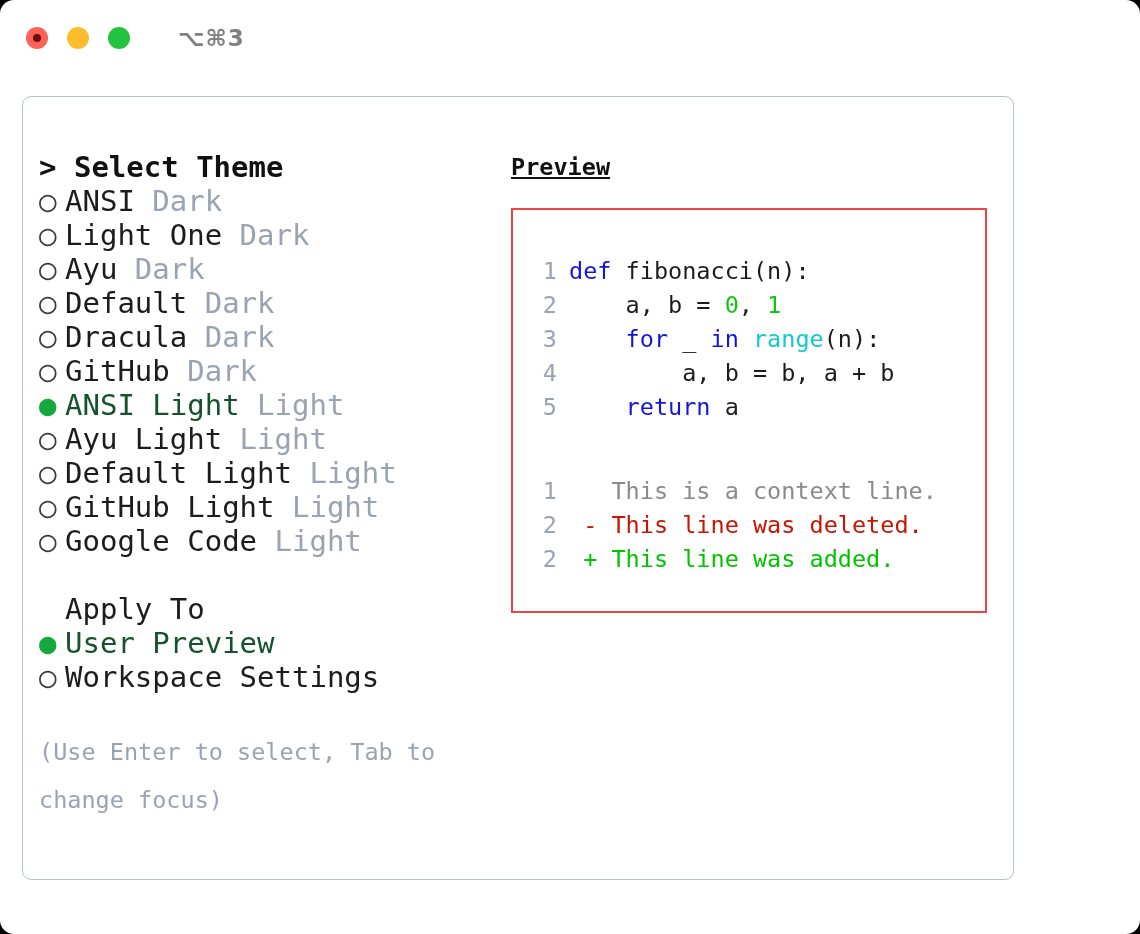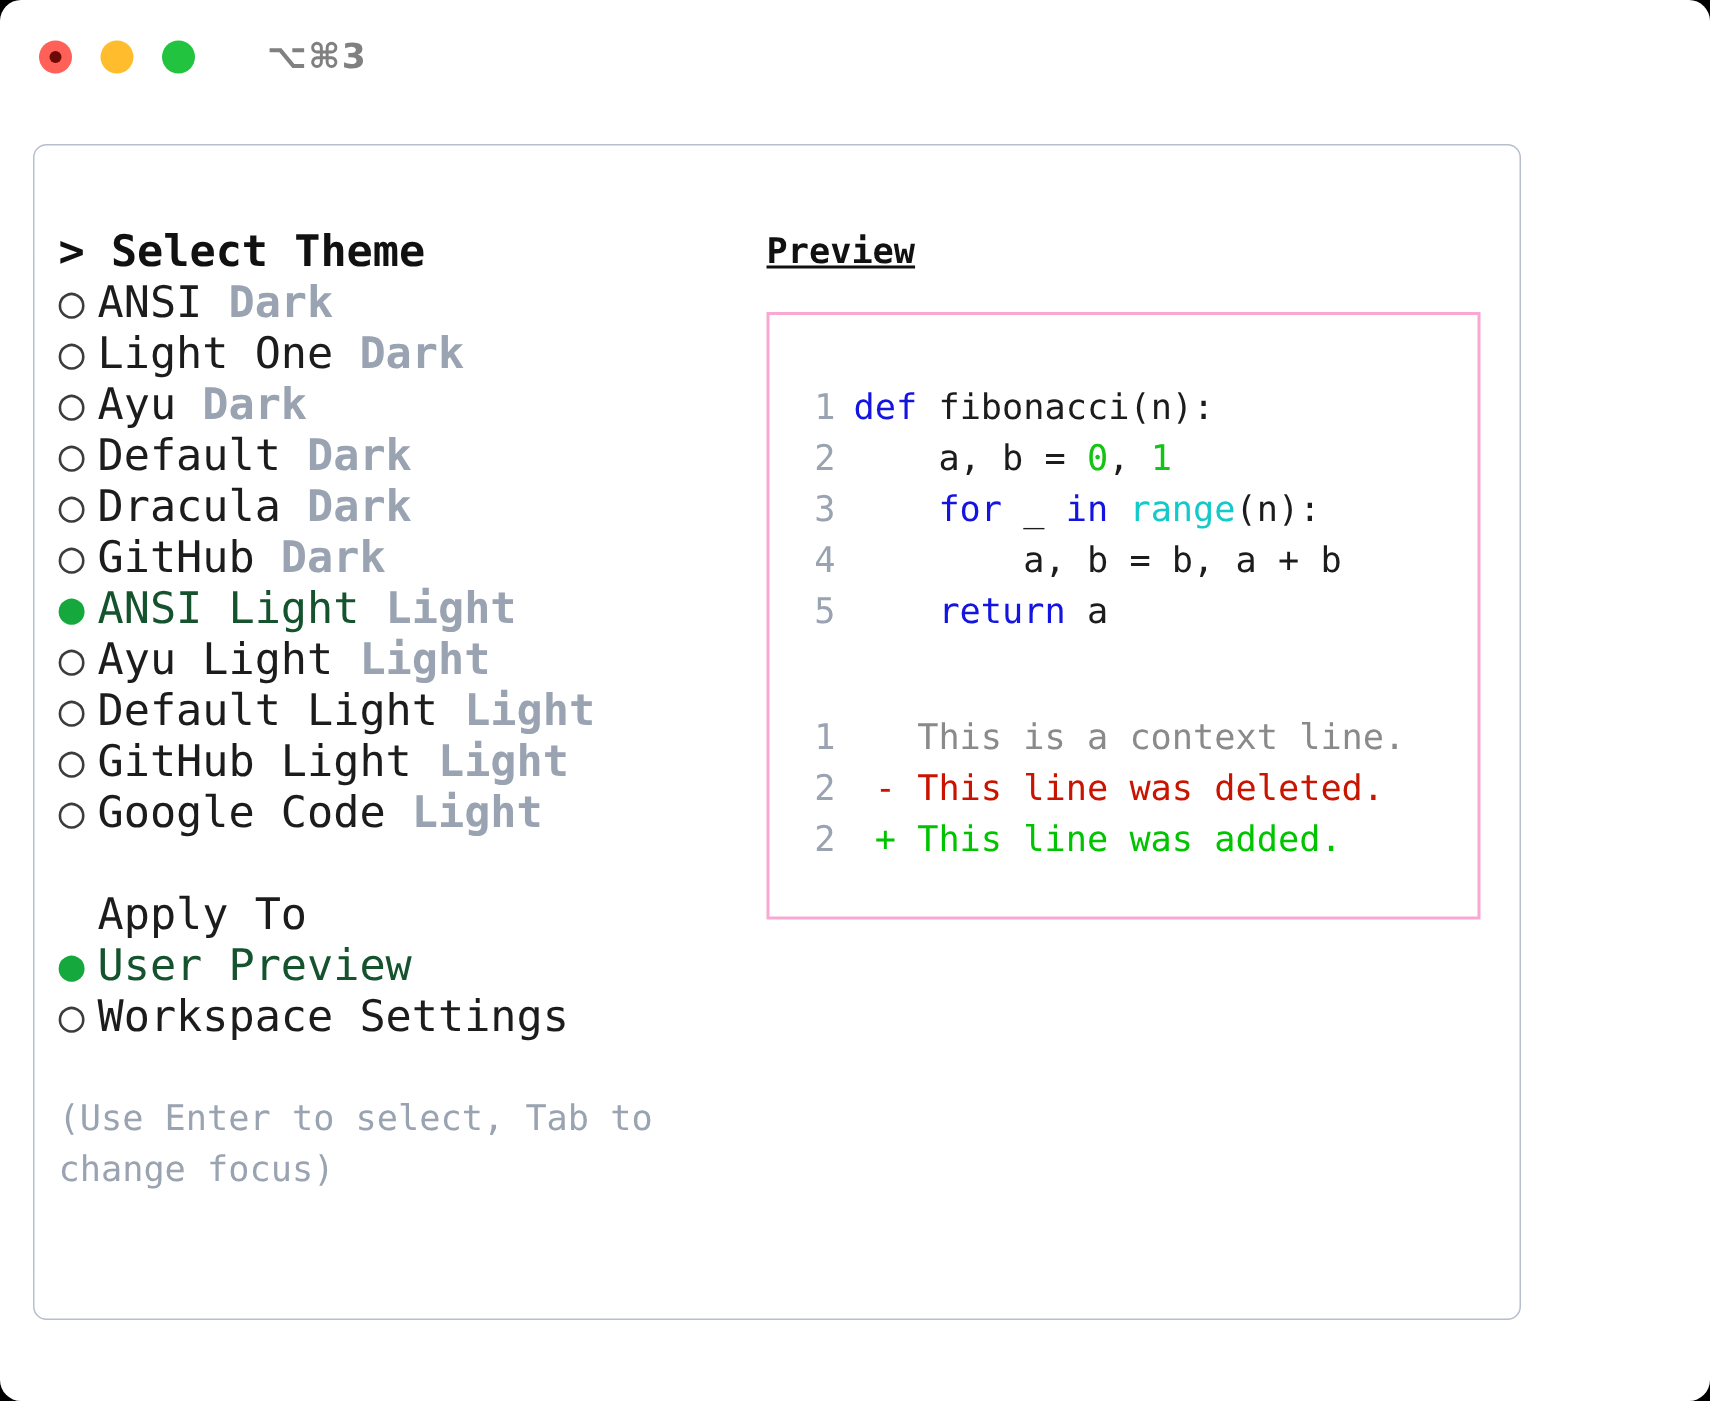--- a/index.html
+++ b/index.html
@@ -120,27 +120,27 @@
     color: #111111;
   }
   .marker {
     display: inline-block;
     width: 26px;
     white-space: pre;
   }
   .bullet-on  { color: #15a83c; }
   .bullet-off { color: #3c3c3c; }
   .label-sel  { color: #14532d; }
-  .muted      { color: #9aa3b1; font-weight: bold; }
+  .muted      { color: #9aa3b1; }
 
   .spacer { height: 34px; }
 
   .hint {
     font-size: 23.5px;
-    line-height: 34px;
+    line-height: 48px;
     color: #9aa3b1;
     width: 420px;
     white-space: pre-wrap;
   }
 
   
   .preview-title {
     font-size: 23.5px;
     font-weight: 700;
     color: #111111;
@@ -148,21 +148,21 @@
     line-height: 34px;
     text-decoration: underline;
   }
 
   .preview-box {
     margin-top: 24px;
     margin-left: 10px;
     width: 476px;
     height: 405px;
     box-sizing: border-box;
-    border: 2px solid #f9a8d4;
+    border: 2px solid #ef4444;
     background: #ffffff;
     padding: 44px 0 0 18px;
   }
 
   .code-line {
     font-size: 23.5px;
     line-height: 34px;
     white-space: pre;
     color: #1c1c1c;
   }

